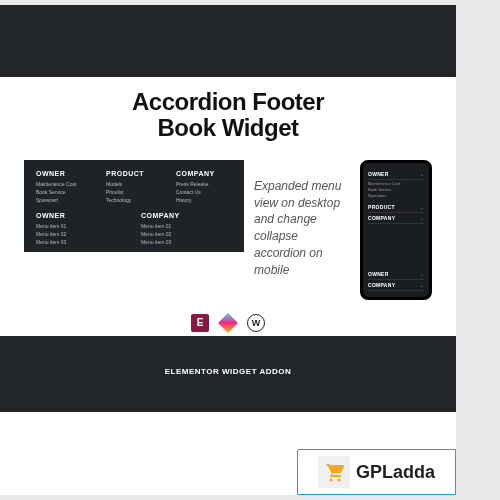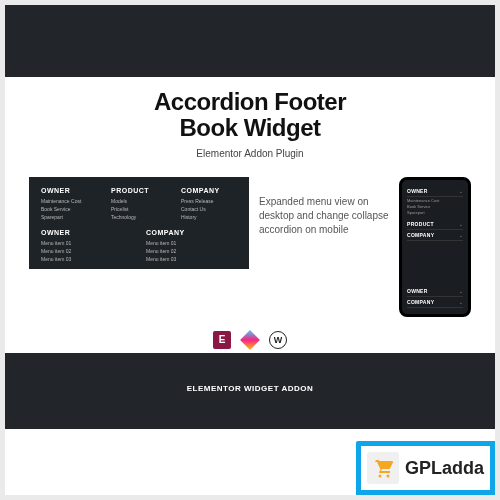--- a/index.html
+++ b/index.html
@@ -1,74 +1,73 @@
 <!DOCTYPE html>
 <html><head>
 <meta charset="utf-8">
 <style>
   * { margin: 0; padding: 0; box-sizing: border-box; font-family: Arial, sans-serif; }
   body { width: 500px; height: 500px; background: #eaeaea; position: relative; overflow: hidden; }
   
-  .outer-wrap { width: 500px; height: 500px; display: flex; align-items: center; justify-content: center; }
+  .outer-wrap { width: 456px; height: 500px; display: flex; align-items: center; justify-content: center; }
   .product-card { width: 490px; height: 490px; background: #fff; position: relative; overflow: hidden; }
   
   .dark-top { background: #22262b; height: 72px; }
   
   .hero { background: #fff; padding: 12px 20px 8px; text-align: center; }
   .hero h1 { font-size: 24px; font-weight: 900; color: #111; line-height: 1.1; letter-spacing: -0.5px; }
   .hero .subtitle { font-size: 10px; color: #444; margin-top: 6px; }
   
   .demo-row { display: flex; align-items: flex-start; gap: 10px; padding: 10px 24px 6px; }
   
   .desktop-panel { background: #1e2328; width: 220px; padding: 10px 12px 6px; color: #fff; }
   .dp-row { display: flex; gap: 14px; }
   .dp-col { flex: 1; }
   .dp-col h4 { font-size: 7px; font-weight: 900; letter-spacing: 0.5px; margin-bottom: 3px; }
   .dp-col ul { list-style: none; }
   .dp-col li { font-size: 5px; color: #b8b8b8; line-height: 1.6; }
   .dp-row2 { display: flex; gap: 14px; margin-top: 8px; }
   
-  .caption { flex: 1; font-size: 10px; color: #555; line-height: 1.4; padding-top: 18px; }
+  .caption { flex: 1; font-size: 12px; font-style: italic; color: #555; line-height: 1.4; padding-top: 18px; }
   
   .phone { width: 72px; height: 140px; background: #1a1d21; border-radius: 8px; border: 3px solid #000; padding: 6px 5px; color: #fff; display: flex; flex-direction: column; gap: 4px; }
   .phone-section { }
   .phone-row { display: flex; justify-content: space-between; align-items: center; border-bottom: 1px solid #333; padding: 2px 0; }
   .phone-row h5 { font-size: 5px; font-weight: 900; letter-spacing: 0.3px; }
   .phone-row .chev { font-size: 5px; color: #888; }
   .phone-sub { font-size: 4px; color: #999; line-height: 1.5; padding: 1px 0 3px; }
   .phone-bottom { margin-top: auto; }
   
   .logo-row { display: flex; justify-content: center; gap: 10px; padding: 8px 0 4px; }
   .logo-sq { width: 18px; height: 18px; border-radius: 2px; display: flex; align-items: center; justify-content: center; }
   .logo-elem { background: #8a1844; }
   .logo-elem::before { content: "E"; color: #fff; font-size: 10px; font-weight: bold; }
   .logo-diamond { width: 14px; height: 14px; background: linear-gradient(135deg,#4cc9f0 0%,#f72585 50%,#ffbe0b 100%); transform: rotate(45deg); }
   .logo-wp { width: 18px; height: 18px; border: 1.5px solid #222; border-radius: 50%; display: flex; align-items: center; justify-content: center; font-size: 9px; font-weight: bold; color: #222; }
   
   .dark-bottom { background: #22262b; height: 76px; text-align: center; padding-top: 24px; }
   .dark-bottom span { color: #fff; font-size: 8px; font-weight: bold; letter-spacing: 0.5px; }
   
-  .brand-footer { position: absolute; bottom: 0; right: 0; background: #fff; border: 5px solid #0ea5e9; border-radius: 2px 0 0 0; padding: 6px 6px; display: flex; align-items: center; gap: 6px; }
+  .brand-footer { position: absolute; bottom: 0; right: 0; background: #fff; border: 1px solid #0ea5e9; border-radius: 2px 0 0 0; padding: 6px 20px; display: flex; align-items: center; gap: 6px; }
   .brand-icon { width: 32px; height: 32px; background: #f0f0f0; border-radius: 3px; display: flex; align-items: center; justify-content: center; }
   .brand-icon svg { width: 24px; height: 24px; }
   .brand-text { font-size: 18px; font-weight: 700; color: #222; }
 </style>
 </head>
 <body>
 
 <div class="outer-wrap">
   <div class="product-card">
     <div class="dark-top"></div>
 
     <div class="hero">
       <h1>
         <span>Accordion Footer</span><br>
         <span>Book Widget</span>
       </h1>
-      <div class="subtitle">Elementor Addon Plugin</div>
     </div>
 
     <div class="demo-row">
 
       <div class="desktop-panel">
         <div class="dp-row">
           <div class="dp-col">
             <h4>OWNER</h4>
             <ul>
               <li>Maintenance Cost</li>

